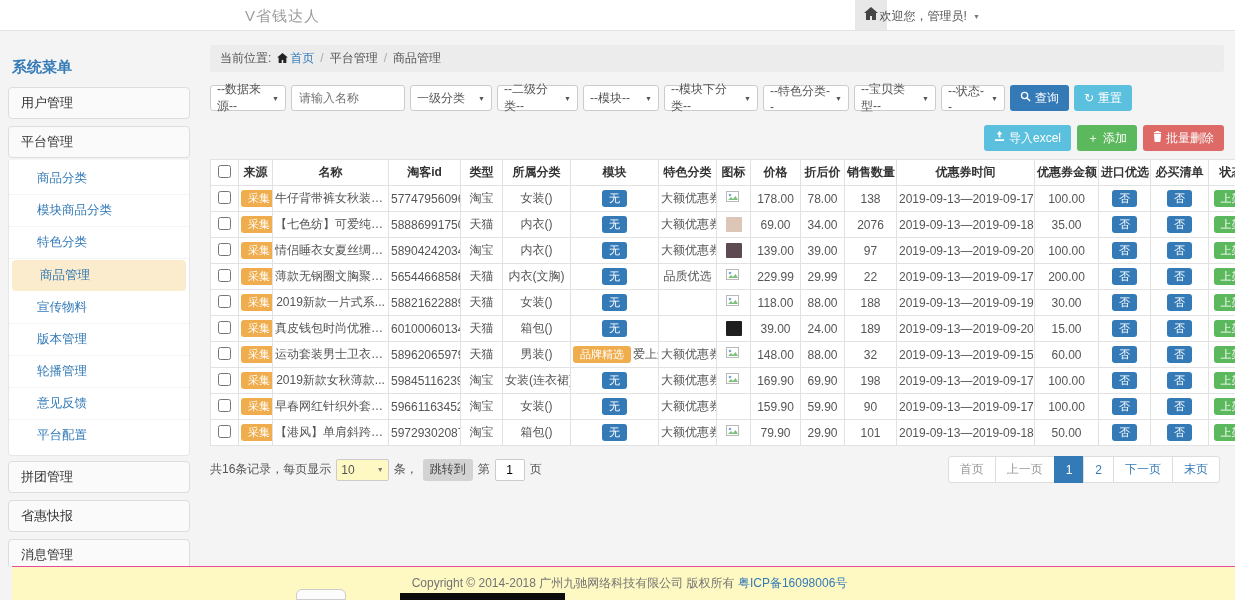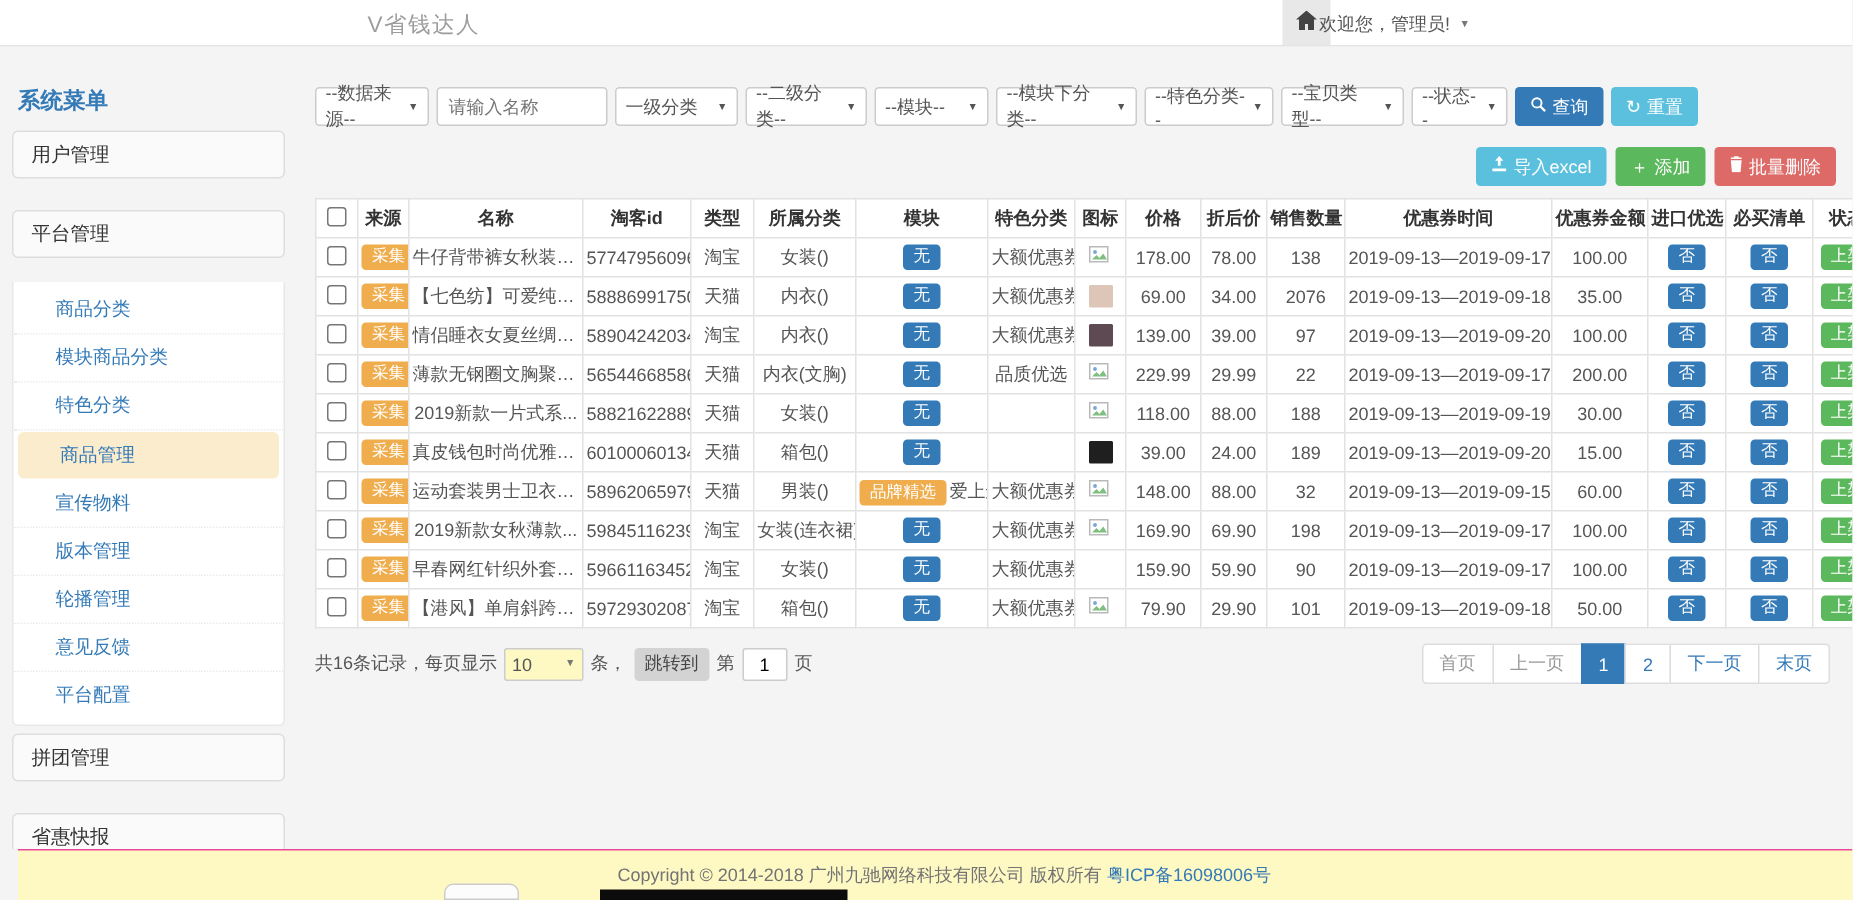--- a/index.html
+++ b/index.html
@@ -10,21 +10,21 @@
   
   .topbar { position:absolute; top:0; left:0; width:100%; height:31px; background:#fff; border-bottom:1px solid #e3e3e3; }
   .brand { position:absolute; left:245px; top:7px; font-size:15px; color:#9d9d9d; letter-spacing:1px; }
   .home-btn { position:absolute; right:348px; top:0; width:32px; height:30px; background:#e8e8e8; display:flex; align-items:center; justify-content:center; cursor:pointer; }
   .welcome { position:absolute; right:255px; top:8px; font-size:12px; color:#555; cursor:pointer; }
   .caret { font-size:7px; color:#777; vertical-align:middle; margin-left:3px; }
 
   
   .sidebar { position:absolute; left:8px; top:52px; width:182px; bottom:34px; overflow:hidden; }
   .sidebar-title { color:#337ab7; font-weight:bold; font-size:15px; padding:6px 4px 10px 4px; }
-  .ph { background:#fafafa; border:1px solid #ddd; border-radius:4px; padding:6px 12px; margin-bottom:21px; font-size:13px; color:#333; cursor:pointer; }
+  .ph { background:#fafafa; border:1px solid #ddd; border-radius:4px; padding:6px 12px; margin-bottom:7px; font-size:13px; color:#333; cursor:pointer; }
   .subpanel { background:#fff; border:1px solid #e7e7e7; border-top:none; border-radius:0 0 4px 4px; margin:-5px 0 5px 0; padding:3px 0 4px 0; }
   .subitem { display:block; color:#337ab7; font-size:12.5px; padding:7px 8px 7px 28px; border-bottom:1px dotted #ececec; cursor:pointer; text-decoration:none; }
   .subitem:last-child { border-bottom:none; }
   .subitem.active { background:#fbecce; border-radius:4px; margin:1px 3px; border-bottom:none; }
 
   
   .main { position:absolute; left:210px; top:45px; width:1014px; }
   .breadcrumb { background:#ececec; border-radius:3px; padding:5px 10px; font-size:12px; color:#555; }
   .breadcrumb .bc-link { color:#337ab7; text-decoration:none; cursor:pointer; }
   .breadcrumb .sep { color:#aaa; margin:0 6px; }
@@ -109,20 +109,25 @@
       <a class="subitem">平台配置</a>
     </div>
     <div class="ph">拼团管理</div>
     <div class="ph">省惠快报</div>
     <div class="ph">消息管理</div>
 
   </div>
 
   <div class="main">
 
+    <div class="breadcrumb">
+      <span>当前位置:</span><span class="bc-home"><svg width="11" height="10" viewBox="0 0 14 13">
+            <path fill="#222" d="M7 0L0 6h2v7h4V9h2v4h4V6h2z"></path>
+          </svg></span><a class="bc-link">首页</a><span class="sep">/</span><span>平台管理</span><span class="sep">/</span><span>商品管理</span>
+    </div>
 
     <div class="filters">
       <div class="sel" style="width:76px">
           <span>--数据来源--</span>
           <span class="car">▼</span>
         </div>
       <input class="txtin" type="text" placeholder="请输入名称" style="">
       <div class="sel" style="width:82px">
           <span>一级分类</span>
           <span class="car">▼</span>

